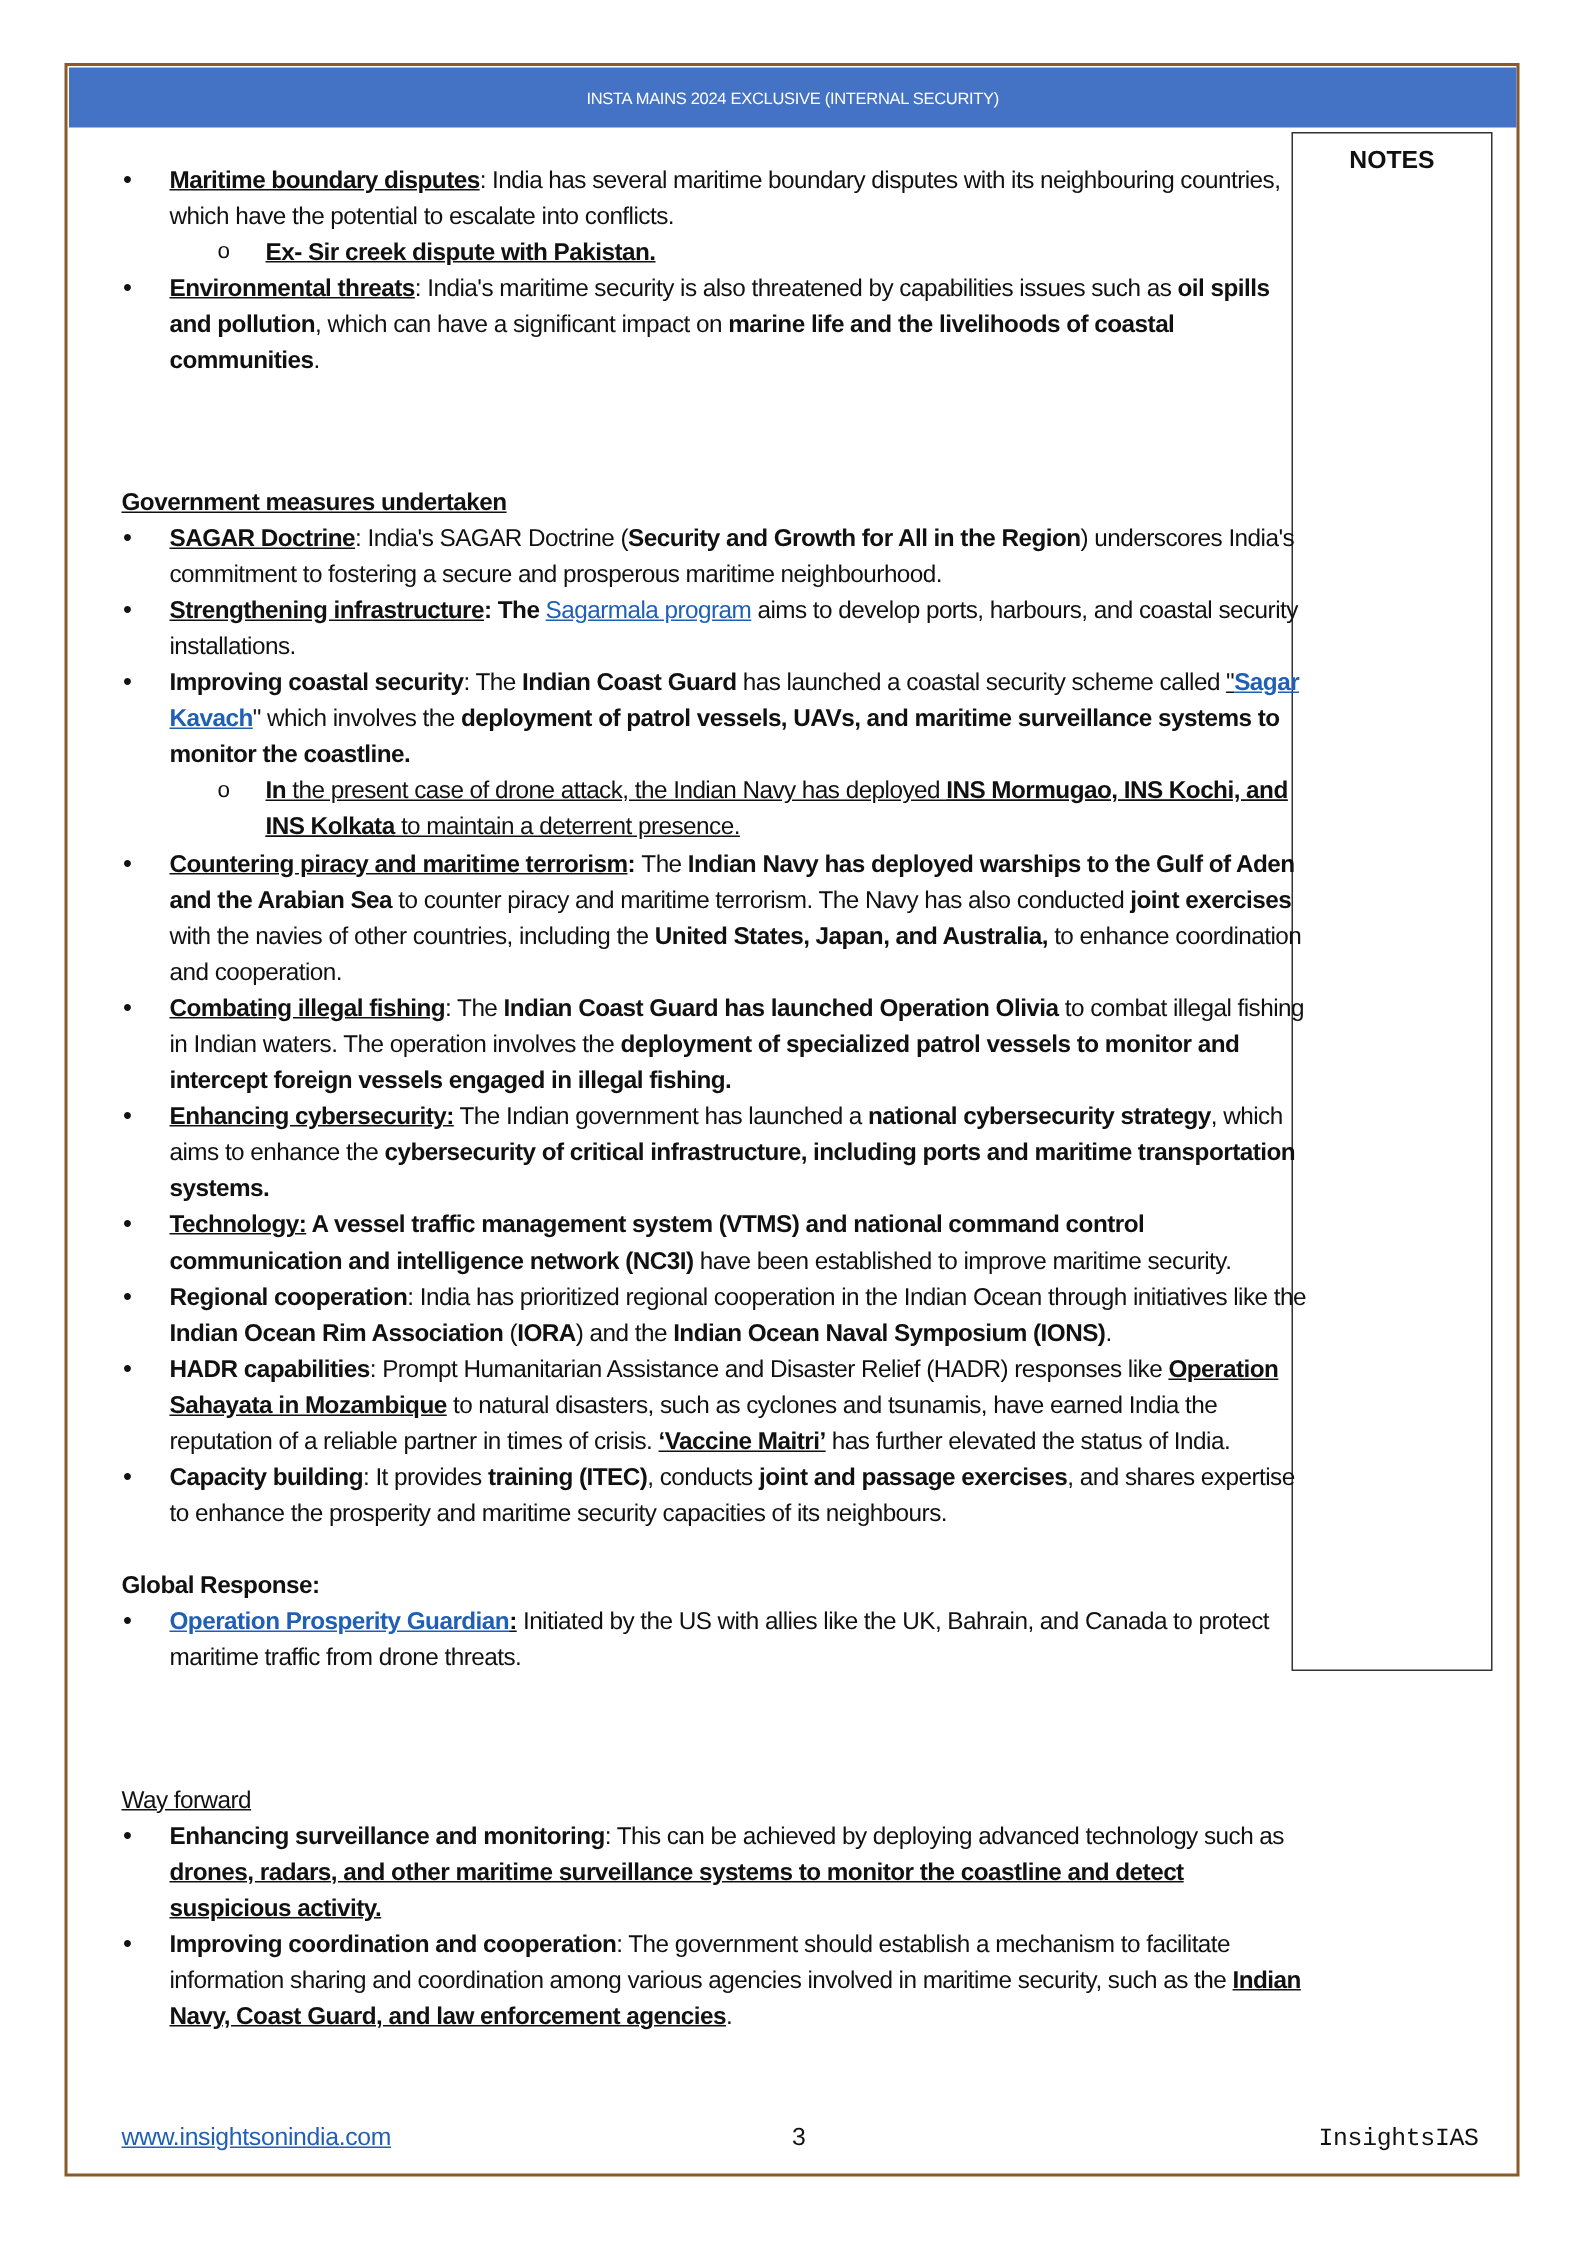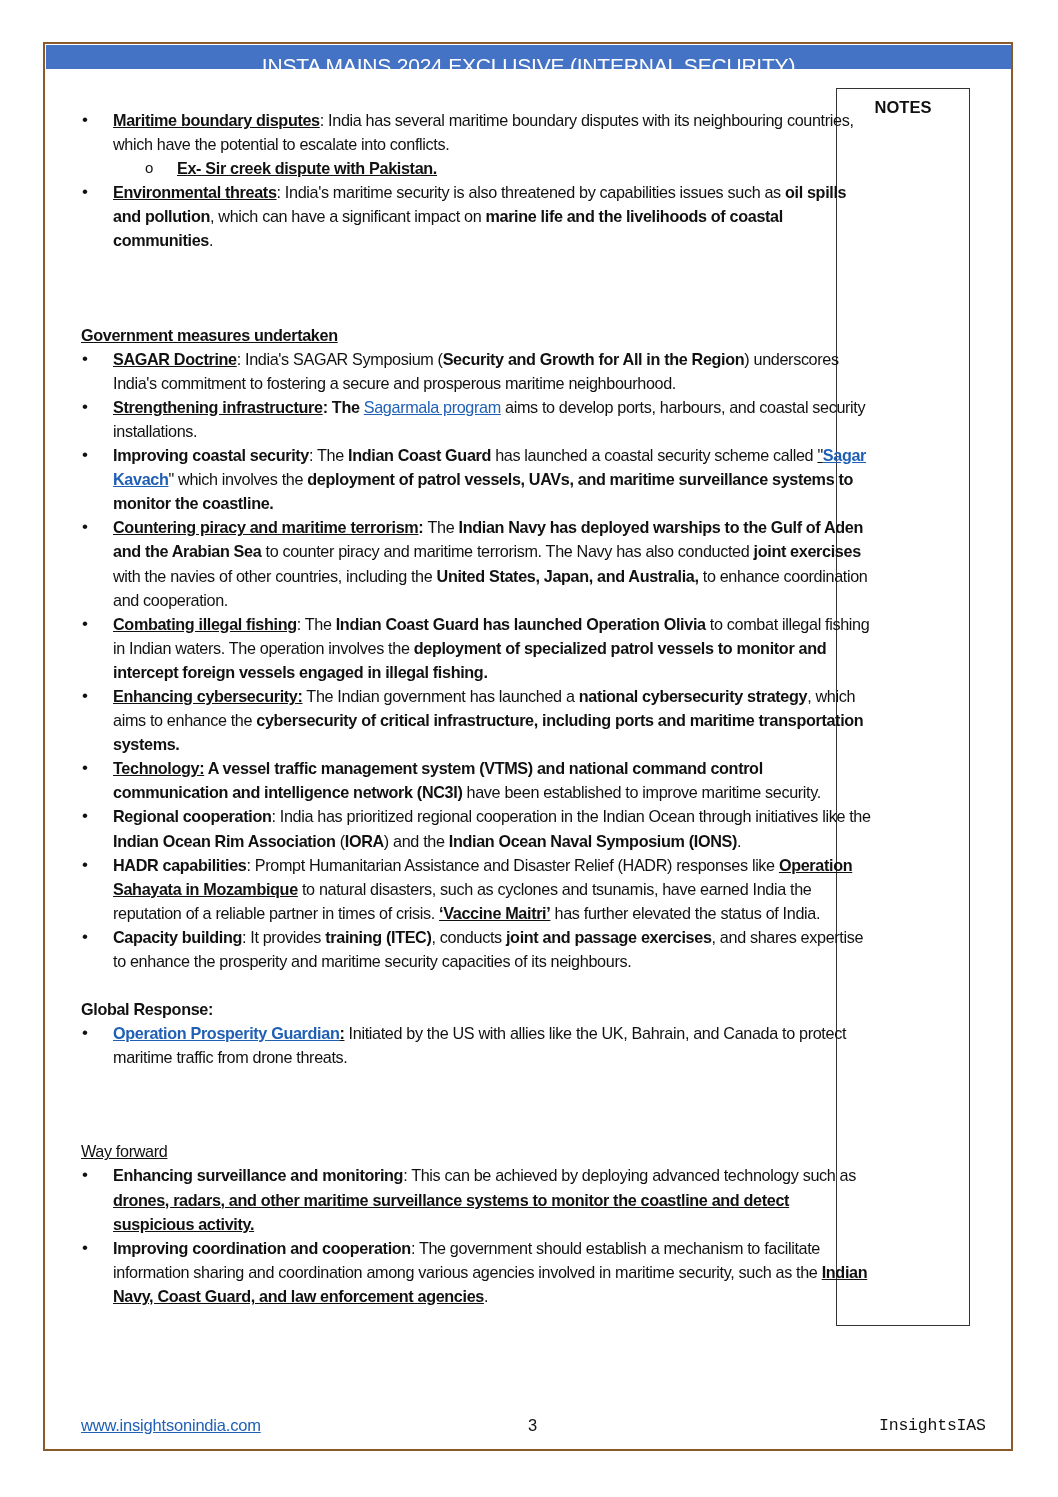--- a/index.html
+++ b/index.html
@@ -1,23 +1,23 @@
 <!DOCTYPE html>
 <html><head>
 <meta charset="utf-8">
 <style>
   html, body { margin: 0; padding: 0; background: #ffffff; }
   body { width: 1058px; height: 1497px; position: relative; overflow: hidden;
          font-family: "Liberation Sans Narrow", "Liberation Sans", sans-serif; color: #111; }
   .frame { position: absolute; left: 43px; top: 42px; width: 970px; height: 1409px;
            border: 2px solid #8a5a2b; box-sizing: border-box; }
-  .header-bar { position: absolute; left: 46px; top: 45px; width: 965px; height: 24px;
+  .header-bar { position: absolute; left: 46px; top: 45px; width: 965px; height: 40px;
                 background: #4472c4; color: #ffffff; text-align: center; line-height: 42px;
-                font-size: 21px; letter-spacing: -0.2px; }
-  .notes-box { position: absolute; left: 836px; top: 88px; width: 134px; height: 1238px;
+                font-size: 11px; letter-spacing: -0.2px; }
+  .notes-box { position: absolute; left: 861px; top: 88px; width: 134px; height: 1026px;
                border: 1.5px solid #333; box-sizing: border-box; }
   .notes-title { text-align: center; font-weight: bold; font-size: 16.5px; margin-top: 9px; }
   .content { position: absolute; left: 81px; top: 108px; width: 790px;
              font-size: 16.2px; line-height: 24.1px; letter-spacing: -0.35px; }
   .content .b { font-weight: bold; }
   .content .u { text-decoration: underline; }
   .content .link { color: #1f5fb5; text-decoration: underline; }
   .item { position: relative; padding-left: 32px; }
   .item::before { content: "\2022"; position: absolute; left: 1px; top: 0; font-size: 17px; }
   .sub { position: relative; padding-left: 96px; text-decoration: underline; }
@@ -43,23 +43,24 @@
 <div class="notes-box">
   <div class="notes-title">NOTES</div>
 </div>
 
 <div class="content" id="content">
     <div class="item"><span class="b u">Maritime boundary disputes</span><span class="">: India has several maritime boundary disputes with its neighbouring countries, which have the potential to escalate into conflicts.</span></div>
     <div class="sub"><span class="b">Ex- Sir creek dispute with Pakistan.</span></div>
     <div class="item"><span class="b u">Environmental threats</span><span class="">: India's maritime security is also threatened by capabilities issues such as </span><span class="b">oil spills and pollution</span><span class="">, which can have a significant impact on </span><span class="b">marine life and the livelihoods of coastal communities</span><span class="">.</span></div>
     <div class="gap"></div>
     <div class="heading b u"><span class="">Government measures undertaken</span></div>
-    <div class="item"><span class="b u">SAGAR Doctrine</span><span class="">: India's SAGAR Symposium (</span><span class="b">Security and Growth for All in the Region</span><span class="">) underscores India's commitment to fostering a secure and prosperous maritime neighbourhood.</span></div>
+    <div class="item"><span class="b u">SAGAR Doctrine</span><span class="">: India's SAGAR Doctrine (</span><span class="b">Security and Growth for All in the Region</span><span class="">) underscores India's commitment to fostering a secure and prosperous maritime neighbourhood.</span></div>
     <div class="item"><span class="b u">Strengthening infrastructure</span><span class="b">: The </span><a class="link">Sagarmala program</a><span class=""> aims to develop ports, harbours, and coastal security installations.</span></div>
     <div class="item"><span class="b">Improving coastal security</span><span class="">: The </span><span class="b">Indian Coast Guard</span><span class=""> has launched a coastal security scheme called </span><span class="u">"</span><a class="link b">Sagar Kavach</a><span class="">"</span><span class=""> which involves the </span><span class="b">deployment of patrol vessels, UAVs, and maritime surveillance systems to monitor the coastline.</span></div>
+    <div class="sub"><span class="b">In</span><span class=""> the present case of drone attack, the Indian Navy has deployed </span><span class="b u">INS Mormugao, INS Kochi, and INS Kolkata</span><span class=""> to maintain a deterrent presence.</span></div>
     <div class="item"><span class="b u">Countering piracy and maritime terrorism</span><span class="b">: </span><span class="">The </span><span class="b">Indian Navy has deployed warships to the Gulf of Aden and the Arabian Sea</span><span class=""> to counter piracy and maritime terrorism. The Navy has also conducted </span><span class="b">joint exercises</span><span class=""> with the navies of other countries, including the </span><span class="b">United States, Japan, and Australia,</span><span class=""> to enhance coordination and cooperation.</span></div>
     <div class="item"><span class="b u">Combating illegal fishing</span><span class="">: The </span><span class="b">Indian Coast Guard has launched Operation Olivia</span><span class=""> to combat illegal fishing in Indian waters. The operation involves the </span><span class="b">deployment of specialized patrol vessels to monitor and intercept foreign vessels engaged in illegal fishing.</span></div>
     <div class="item"><span class="b u">Enhancing cybersecurity:</span><span class=""> The Indian government has launched a </span><span class="b">national cybersecurity strategy</span><span class="">, which aims to enhance the </span><span class="b">cybersecurity of critical infrastructure, including ports and maritime transportation systems.</span></div>
     <div class="item"><span class="b u">Technology:</span><span class="b"> A vessel traffic management system (VTMS) and national command control communication and intelligence network (NC3I)</span><span class=""> have been established to improve maritime security.</span></div>
     <div class="item"><span class="b">Regional cooperation</span><span class="">: India has prioritized regional cooperation in the Indian Ocean through initiatives like the </span><span class="b">Indian Ocean Rim Association</span><span class=""> (</span><span class="b">IORA</span><span class="">) and the </span><span class="b">Indian Ocean Naval Symposium (IONS)</span><span class="">.</span></div>
     <div class="item"><span class="b">HADR capabilities</span><span class="">: Prompt Humanitarian Assistance and Disaster Relief (HADR) responses like </span><span class="b u">Operation Sahayata in Mozambique</span><span class=""> to natural disasters, such as cyclones and tsunamis, have earned India the reputation of a reliable partner in times of crisis. </span><span class="b u">‘Vaccine Maitri’</span><span class=""> has further elevated the status of India.</span></div>
     <div class="item"><span class="b">Capacity building</span><span class="">: It provides </span><span class="b">training (ITEC)</span><span class="">, conducts </span><span class="b">joint and passage exercises</span><span class="">, and shares expertise to enhance the prosperity and maritime security capacities of its neighbours.</span></div>
     <div class="gap"></div>
     <div class="heading b"><span class="">Global Response:</span></div>
     <div class="item"><a class="link b">Operation Prosperity Guardian</a><span class="b u">:</span><span class=""> Initiated by the US with allies like the UK, Bahrain, and Canada to protect maritime traffic from drone threats.</span></div>

